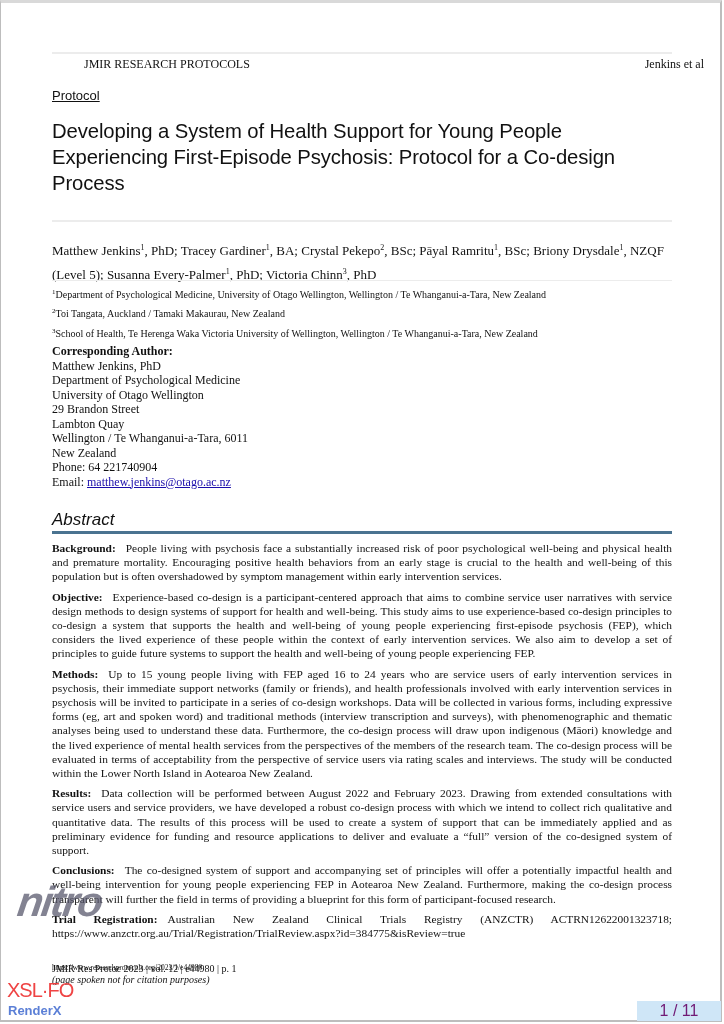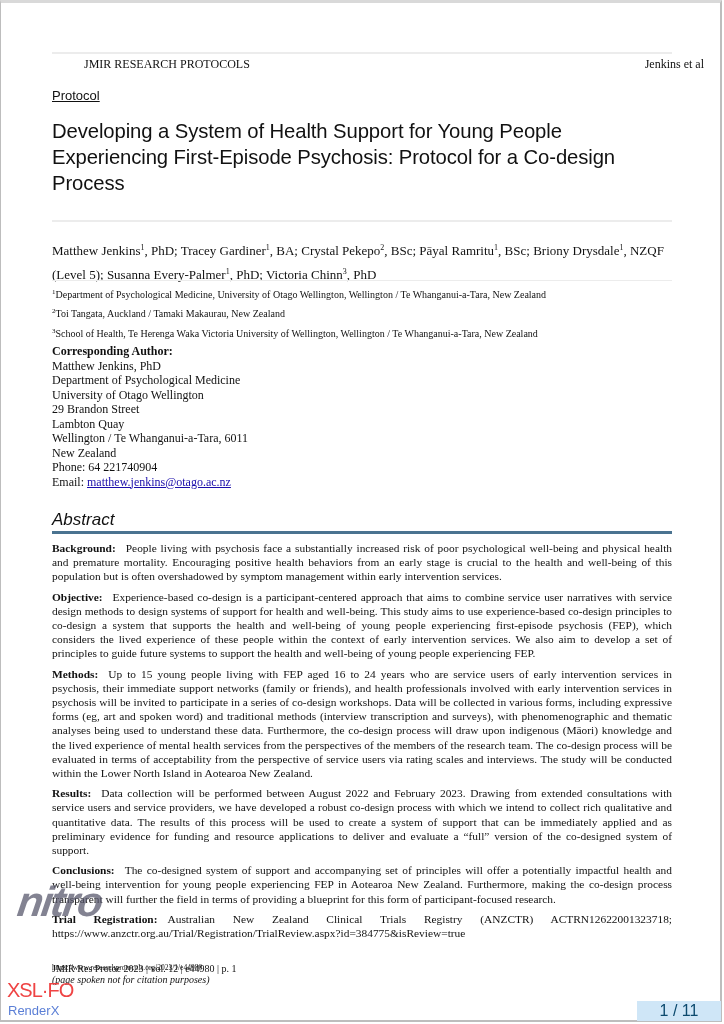--- a/index.html
+++ b/index.html
@@ -43,24 +43,24 @@
   .footer-right { top: 963px; font-size: 10px; }
   .footer-right .note { font-style: italic; }
 
   .watermark {
     position: absolute; left: 18px; top: 878px;
     font-family: "Liberation Sans", sans-serif; font-weight: bold; font-style: italic;
     font-size: 42px; color: rgba(90,90,110,0.75); letter-spacing: -2px;
     transform: skewX(-8deg);
   }
   .xslfo { position: absolute; left: 7px; top: 979px; font-family: "Liberation Sans", sans-serif; font-size: 20px; color: #ef4444; letter-spacing: -1px; }
-  .renderx { position: absolute; left: 8px; top: 1003px; font-family: "Liberation Sans", sans-serif; font-size: 13px; font-weight: normal; color: #5b7fd6; }
+  .renderx { position: absolute; left: 8px; top: 1003px; font-family: "Liberation Sans", sans-serif; font-size: 13px; font-weight: bold; color: #5b7fd6; }
   .pager {
     position: absolute; right: 3px; bottom: 3px; width: 84px; height: 20px;
-    background: #cfe6f7; color: #0c4a6e; font-family: "Liberation Sans", sans-serif;
+    background: #cfe6f7; color: #701a75; font-family: "Liberation Sans", sans-serif;
     font-size: 16px; text-align: center; line-height: 20px;
   }
 </style>
 </head>
 <body>
 
 <div class="frame"></div>
 
 <div class="rule" style="top:52px"></div>
 <div class="page running-head">

